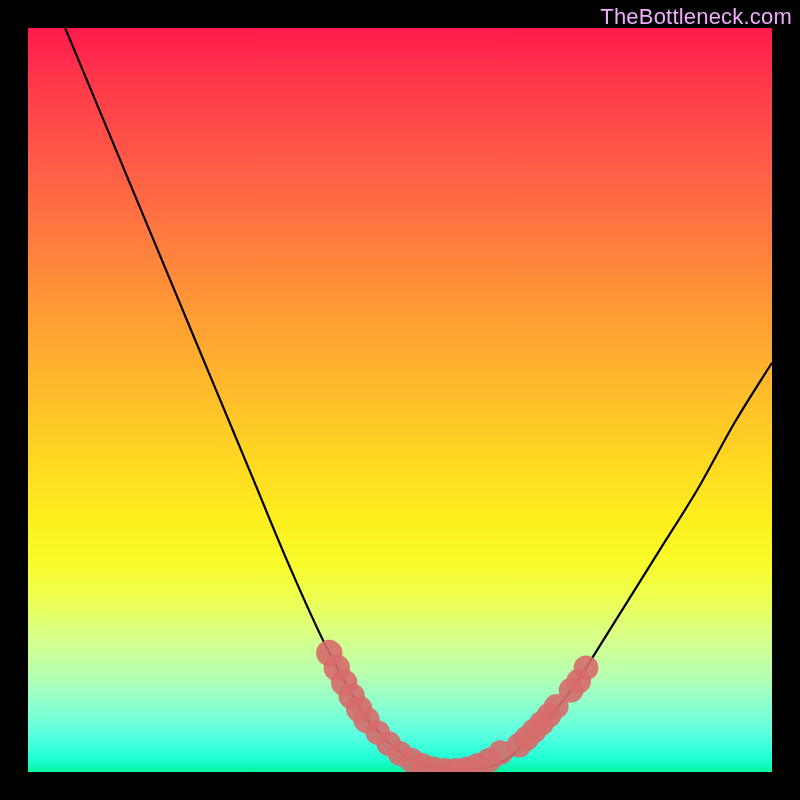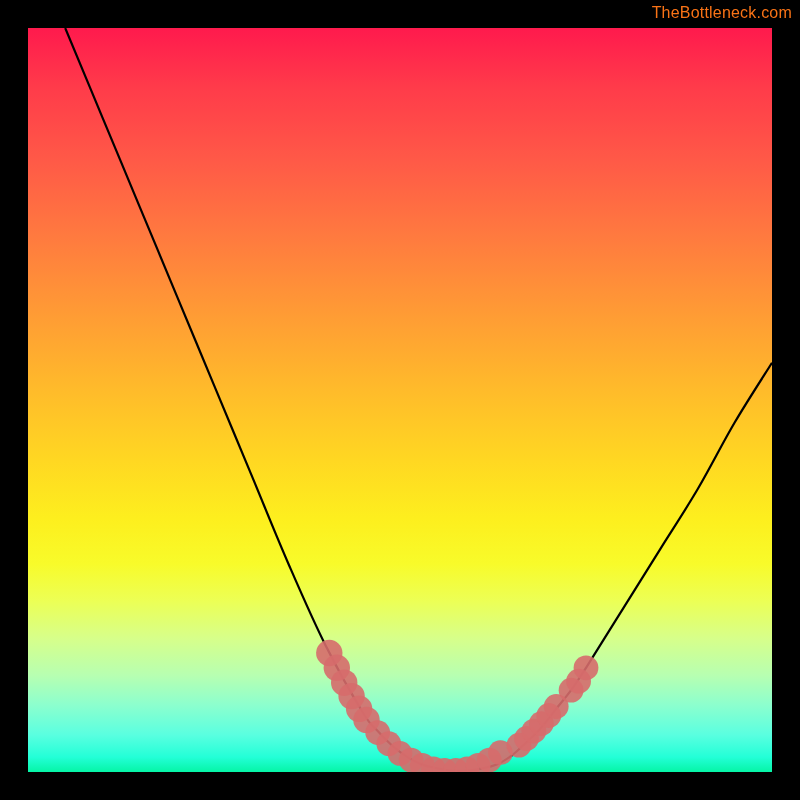--- a/index.html
+++ b/index.html
@@ -38,22 +38,22 @@
       #b7ffb1 87%,
       #8cffce 91%,
       #5affe0 95%,
       #23ffd7 98%,
       #05f5a6 100%);
   }
   .watermark {
     position: absolute;
     top: 4px;
     right: 8px;
-    color: #f97316;
-    font-size: 16px;
+    color: #f0abfc;
+    font-size: 22px;
     font-weight: 500;
     letter-spacing: 0.2px;
     user-select: none;
   }
   svg.curve {
     position: absolute;
     left: 0; top: 0;
     width: 744px; height: 744px;
   }
 </style>

